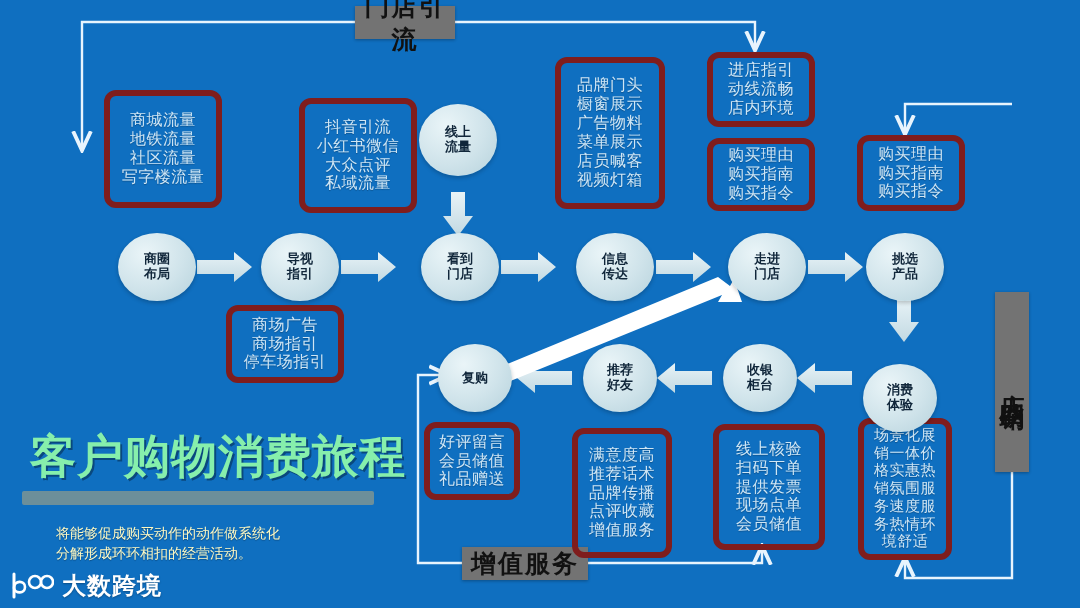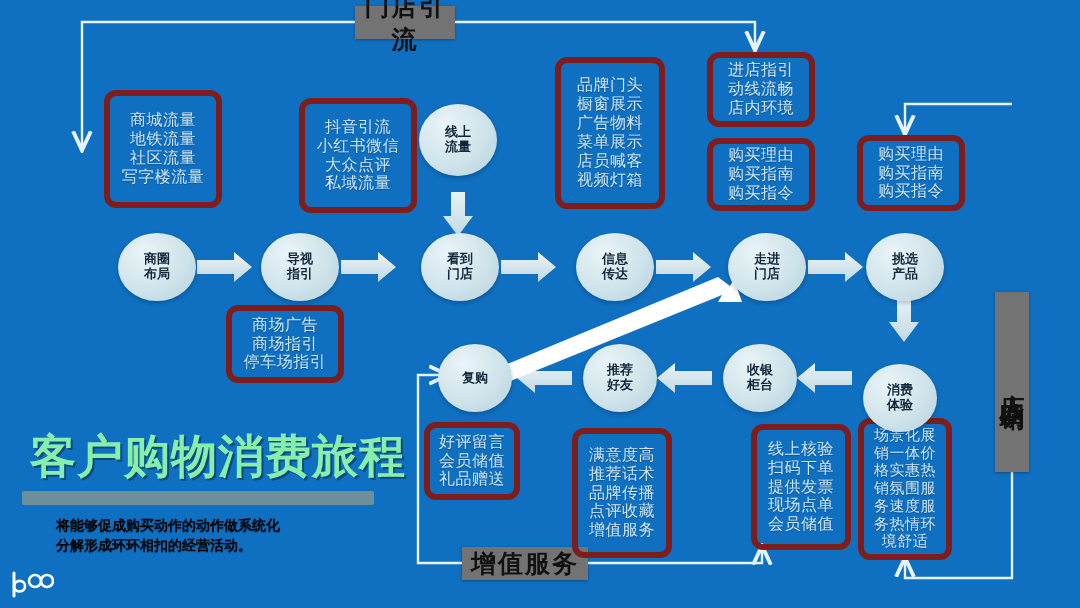--- a/index.html
+++ b/index.html
@@ -78,28 +78,27 @@
     text-shadow:2px 2px 0 rgba(0,0,0,.35);
     margin:8px;
   }
   #title-rule{
     margin-top:12px;
     width:352px;height:14px;
     background:#6c8f9a;
     border-radius:2px;
   }
   #subtitle{
-    margin-top:11px;
+    margin-top:19px;
     margin-left:34px;
-    color:#000000;
+    color:#fef9c3;
     font-size:14px;
     line-height:1.45;
     white-space:pre-line;
     text-shadow:0 1px 1px rgba(0,0,0,.3);
-    font-weight:bold;
   }
   
   #logo-row{position:absolute;left:8px;top:570px;display:flex;align-items:center;gap:8px;}
   #logo-mark{width:46px;height:30px;}
   #logo-text{
     font-family:"DejaVu Sans","Liberation Sans",sans-serif;
     font-weight:bold;font-size:24px;color:#ffffff;letter-spacing:1px;
     text-shadow:0 1px 2px rgba(0,0,0,.3);
   }
 </style>
@@ -211,21 +210,21 @@
   <div class="abs detail" style="left:424px;top:422px;width:96px;height:78px;">好评留言
 会员储值
 礼品赠送</div>
 
   <div class="abs detail" style="left:572px;top:420px;width:100px;height:130px;margin-top:8px;">满意度高
 推荐话术
 品牌传播
 点评收藏
 增值服务</div>
 
-  <div class="abs detail" style="left:713px;top:424px;width:100px;height:126px;margin-left:38px;">线上核验
+  <div class="abs detail" style="left:713px;top:424px;width:112px;height:126px;">线上核验
 扫码下单
 提供发票
 现场点单
 会员储值</div>
 
   <div class="abs detail" style="left:858px;top:418px;width:94px;height:142px;font-size:15px;">场景化展
 销一体价
 格实惠热
 销氛围服
 务速度服
@@ -271,15 +270,16 @@
 分解形成环环相扣的经营活动。</div>
   </div>
 
   <div id="logo-row">
     <svg id="logo-mark" viewBox="0 0 46 30">
       <path d="M6 3 L6 26" stroke="#ffffff" stroke-width="3" fill="none" stroke-linecap="round"></path>
       <path d="M6 17 C6 9, 17 9, 17 16 C17 23, 7 23, 6 17 Z" fill="none" stroke="#ffffff" stroke-width="2.6"></path>
       <circle cx="27" cy="11" r="6" fill="none" stroke="#ffffff" stroke-width="2.6"></circle>
       <circle cx="39" cy="11" r="6" fill="none" stroke="#ffffff" stroke-width="2.6"></circle>
     </svg>
+    <span id="logo-text">大数跨境</span>
   </div>
 
 </div>
 
 </body></html>

